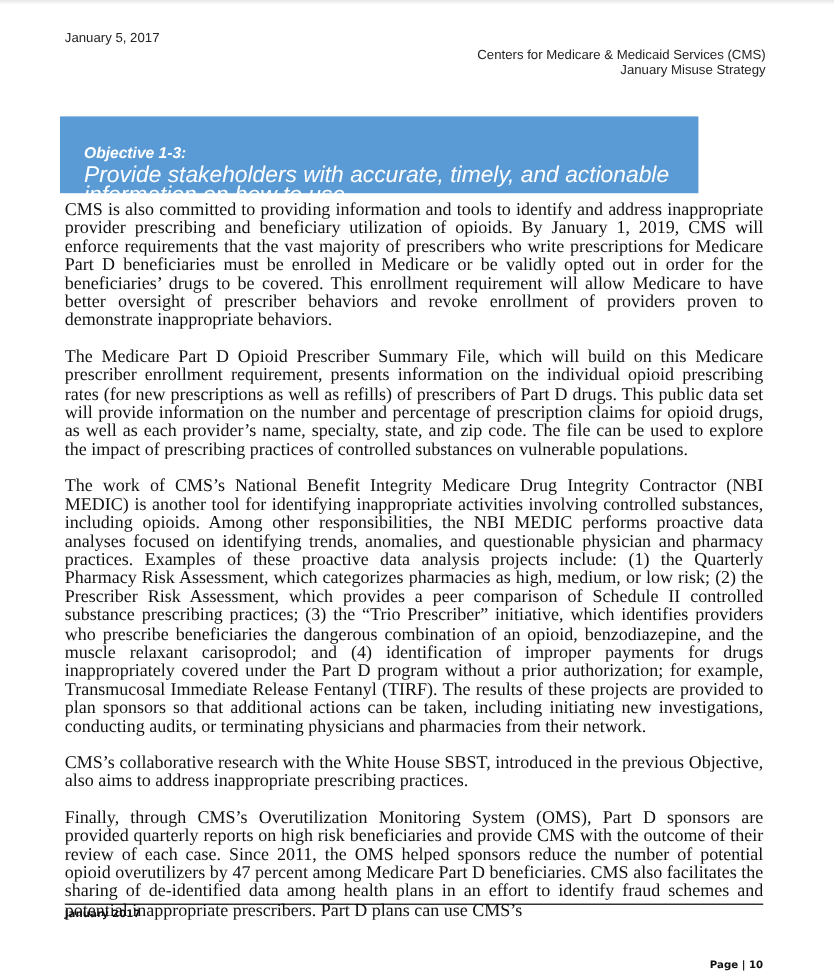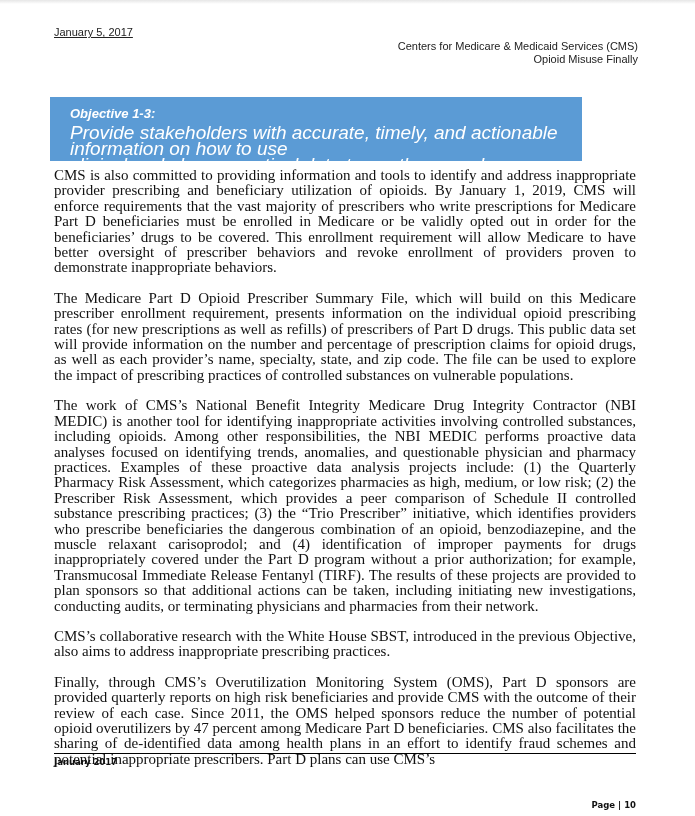--- a/index.html
+++ b/index.html
@@ -1,37 +1,37 @@
 <!DOCTYPE html>
 <html><head>
 <meta charset="utf-8">
 <style>
   html, body { margin: 0; padding: 0; background: #ffffff; }
   body { width: 695px; height: 816px; position: relative; overflow: hidden; }
   .topshade { position: absolute; left: 0; top: 0; width: 695px; height: 4px; background: linear-gradient(#e6e6e6, #ffffff); }
-  .hdr-left { position: absolute; left: 54px; top: 26px; font-family: "Liberation Sans", sans-serif; font-size: 11px; color: #222; text-decoration: underline; }
+  .hdr-left { position: absolute; left: 54px; top: 26px; font-family: "Liberation Sans", sans-serif; font-size: 11px; color: #222; }
   .hdr-right { position: absolute; right: 57px; top: 40px; text-align: right; font-family: "Liberation Sans", sans-serif; font-size: 11px; line-height: 13px; color: #222; }
-  .objective { position: absolute; left: 50px; top: 97px; width: 532px; height: 64px; background: #5b9bd5; color: #ffffff; font-family: "Liberation Sans", sans-serif; font-style: italic; box-sizing: border-box; padding: 8px 20px; }
+  .objective { position: absolute; left: 50px; top: 97px; width: 532px; height: 64px; background: #5b9bd5; color: #ffffff; font-family: "Liberation Sans", sans-serif; font-style: italic; box-sizing: border-box; padding: 22px 20px; }
   .objective .ttl { font-weight: bold; font-size: 13px; line-height: 16px; margin-top: 1px; }
   .objective .desc { font-size: 19px; line-height: 16px; margin-top: 3px; }
   .body { position: absolute; left: 54px; top: 168px; width: 582px; font-family: "Liberation Serif", serif; font-size: 15px; line-height: 15.4px; color: #111; text-align: justify; }
   .body p { margin: 0 0 15px 0; }
   .footer-line { position: absolute; left: 54px; top: 753px; width: 582px; height: 1px; background: #000; }
   .footer-left { position: absolute; left: 54px; top: 757px; font-family: "DejaVu Sans", sans-serif; font-weight: bold; font-size: 8.5px; color: #111; }
   .footer-right { position: absolute; right: 59px; top: 757px; font-family: "DejaVu Sans", sans-serif; font-weight: bold; font-size: 8.5px; color: #111; margin-top: 43px; }
 </style>
 </head>
 <body>
 
 <div class="topshade"></div>
 
 <div class="hdr-left">January 5, 2017</div>
 <div class="hdr-right">
   <div>Centers for Medicare &amp; Medicaid Services (CMS)</div>
-  <div>Opioid Misuse Finally</div>
+  <div>January Misuse Strategy</div>
 </div>
 
 <div class="objective" style="background: rgb(91, 155, 213);">
   <div class="ttl">Objective 1-3:</div>
   <div class="desc">
     <div>Provide stakeholders with accurate, timely, and actionable information on how to use</div>
     <div>clinical and pharmaceutical data to another overdoses</div>
   </div>
 </div>
 

